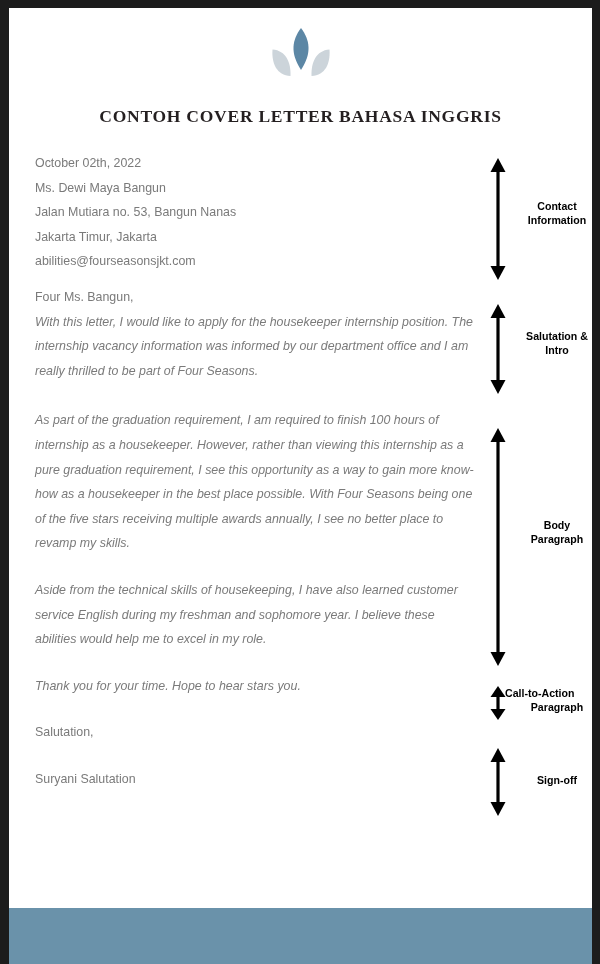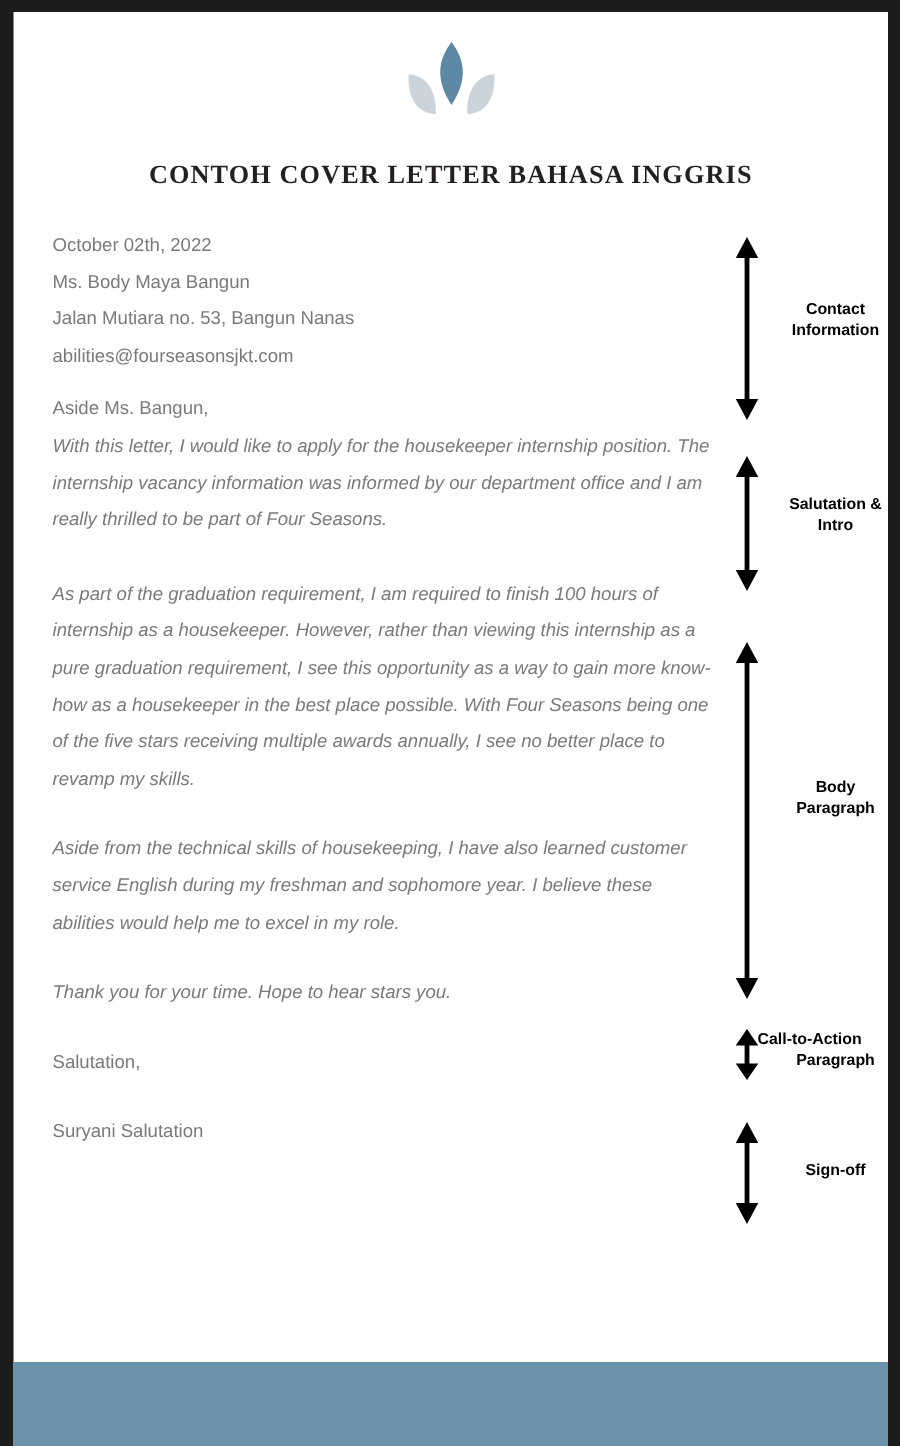--- a/index.html
+++ b/index.html
@@ -118,29 +118,30 @@
         <path d="M43 3 C52 15 54 28 43 45 C32 28 34 15 43 3 Z" fill="#5c87a5"></path>
       </svg>
     </div>
 
     <div id="title">CONTOH COVER LETTER BAHASA INGGRIS</div>
 
     <div id="letter">
 
       <div class="block">
         <div class="line">October 02th, 2022</div>
-        <div class="line">Ms. Body Maya Bangun</div>
+        <div class="line">Ms. Dewi Maya Bangun</div>
         <div class="line">Jalan Mutiara no. 53, Bangun Nanas</div>
+        <div class="line">Jakarta Timur, Jakarta</div>
         <div class="line">abilities@fourseasonsjkt.com</div>
       </div>
 
       <div class="gap-sm"></div>
 
       <div class="block">
-        <div class="line">Aside Ms. Bangun,</div>
+        <div class="line">Four Ms. Bangun,</div>
         <p>With this letter, I would like to apply for the housekeeper internship position. The internship vacancy information was informed by our department office and I am really thrilled to be part of Four Seasons.</p>
       </div>
 
       <div class="gap-lg"></div>
 
       <p class="block">As part of the graduation requirement, I am required to finish 100 hours of internship as a housekeeper. However, rather than viewing this internship as a pure graduation requirement, I see this opportunity as a way to gain more know-how as a housekeeper in the best place possible. With Four Seasons being one of the five stars receiving multiple awards annually, I see no better place to revamp my skills.</p>
 
       <div class="gap-md"></div>
 
       <p class="block">Aside from the technical skills of housekeeping, I have also learned customer service English during my freshman and sophomore year. I believe these abilities would help me to excel in my role.</p>

